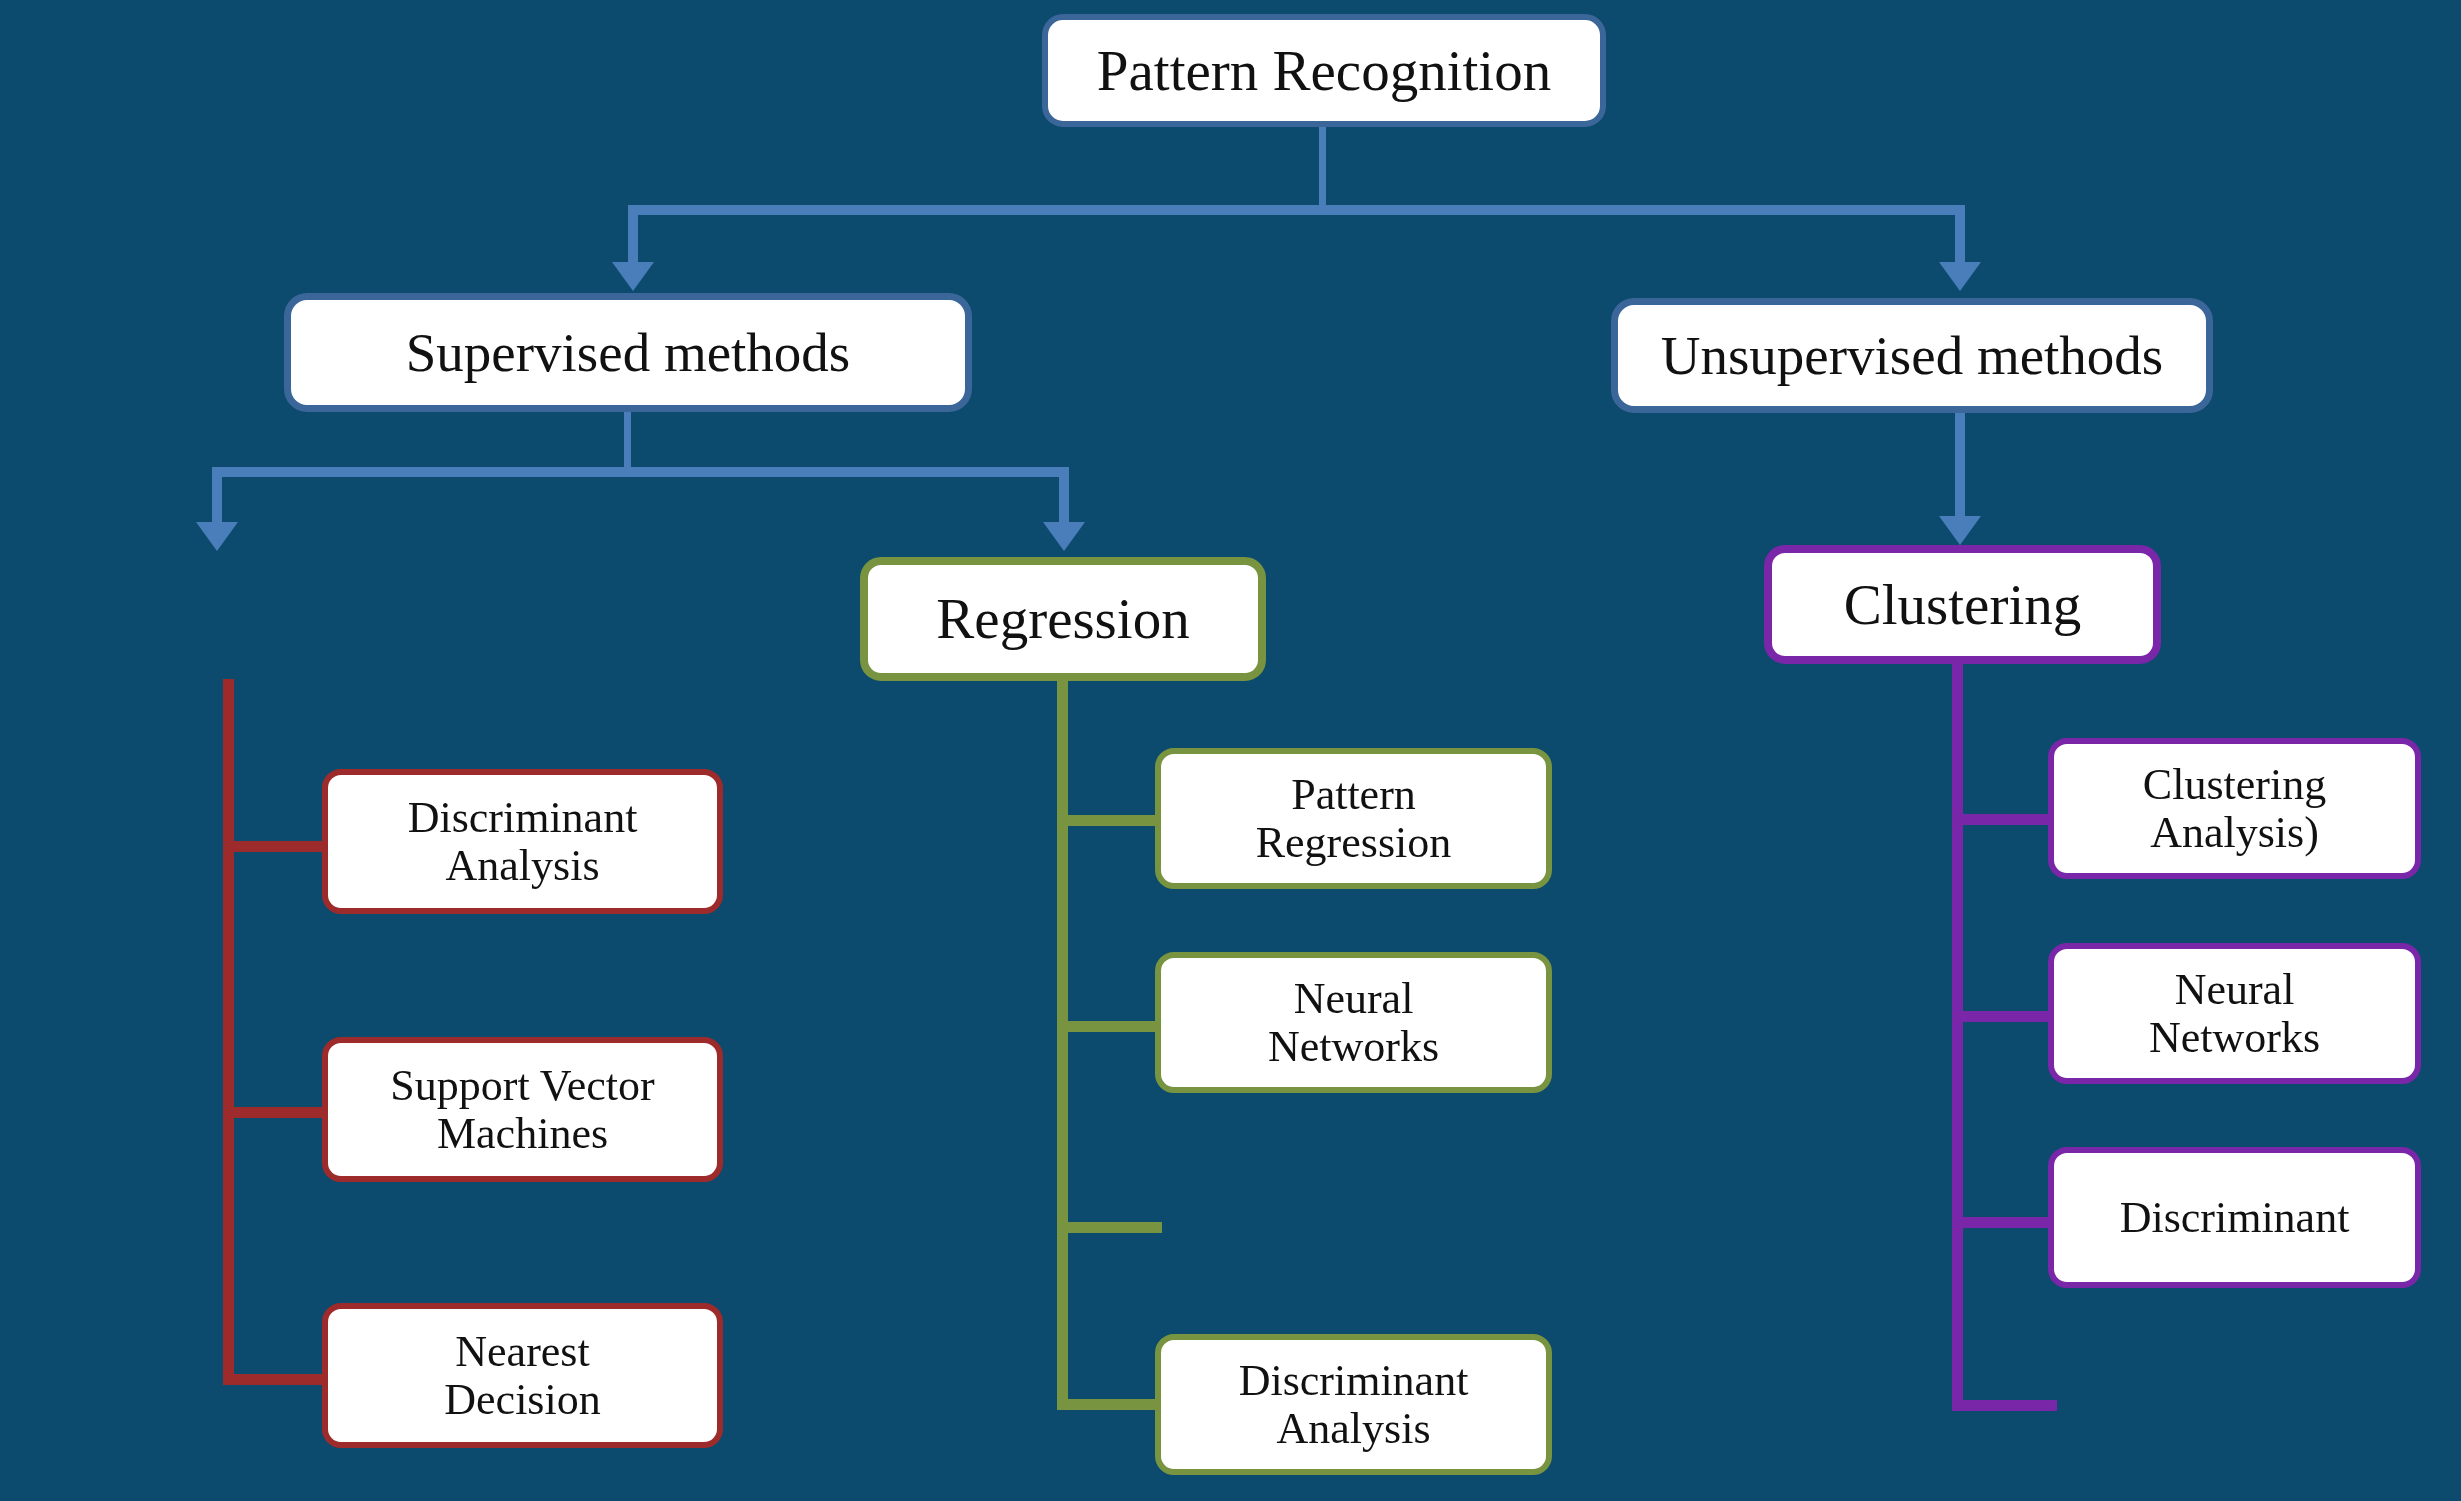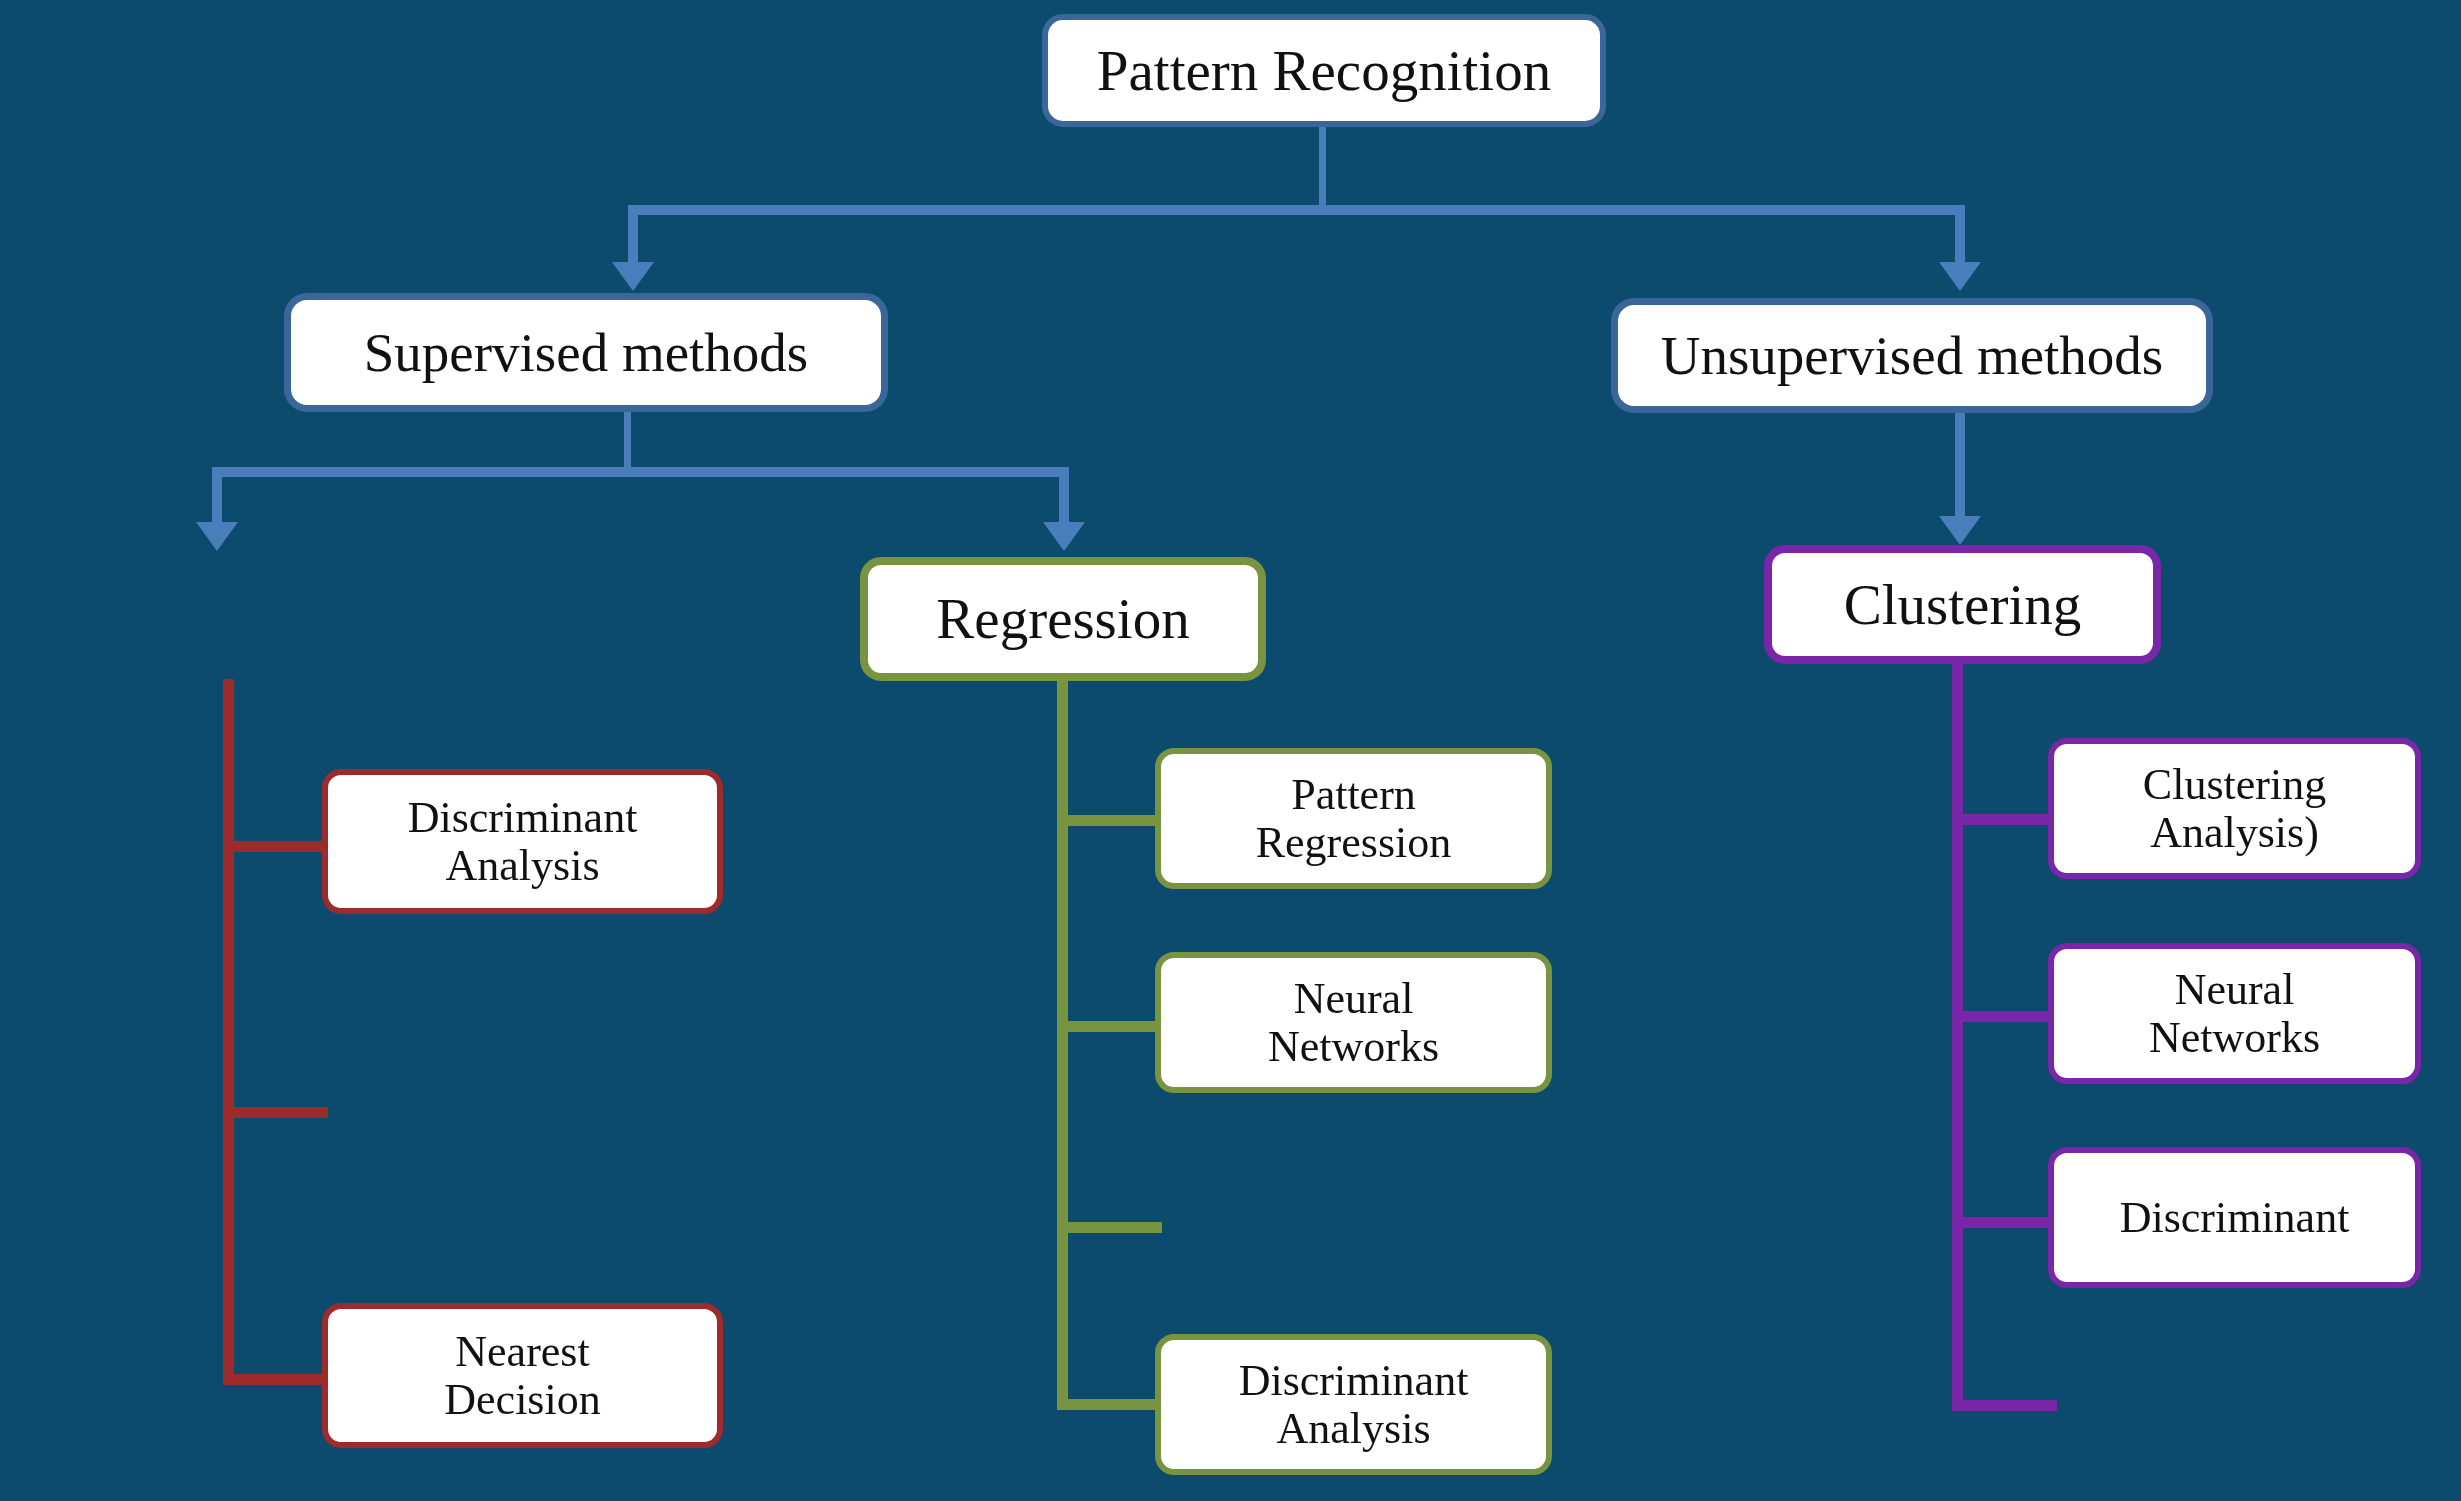--- a/index.html
+++ b/index.html
@@ -78,21 +78,21 @@
     <span class="lbl">Pattern Recognition</span>
   </div>
 
   <div class="vline blue" style="left:1319px; top:127px; width:6.7px; height:80px;"></div>
   <div class="hline blue" style="left:631px; top:205px; width:1332px; height:9.6px;"></div>
   <div class="vline blue" style="left:628px; top:205px; width:9.6px; height:61px;"></div>
   <div class="arrow" style="left:612px; top:262px;"></div>
   <div class="vline blue" style="left:1955px; top:205px; width:9.6px; height:61px;"></div>
   <div class="arrow" style="left:1939px; top:262px;"></div>
 
-  <div class="node tier-two" style="left:284px; top:293px; width:604px; height:119px;justify-content:center;">
+  <div class="node tier-two" style="left:284px; top:293px; width:688px; height:119px;justify-content:center;">
     <span class="lbl">Supervised methods</span>
   </div>
 
   <div class="node tier-two" style="left:1611px; top:298px; width:602px; height:115px;">
     <span class="lbl">Unsupervised methods</span>
   </div>
 
   <div class="vline blue" style="left:624px; top:412px; width:6.7px; height:58px;"></div>
   <div class="hline blue" style="left:215px; top:467px; width:854px; height:9.6px;"></div>
   <div class="vline blue" style="left:212px; top:467px; width:9.6px; height:59px;"></div>
@@ -114,20 +114,24 @@
 
   <div class="vline red" style="left:223px; top:679px; width:10.5px; height:705px;"></div>
 
   <div class="hline red" style="left:223px; top:841px; width:105px; height:10.5px;"></div>
   <div class="hline red" style="left:223px; top:1107px; width:105px; height:10.5px;"></div>
   <div class="hline red" style="left:223px; top:1374px; width:105px; height:10.5px;"></div>
 
   <div class="node tier-leaf c-red" style="left:322px; top:769px; width:401px; height:145px;">
     <span class="lbl">Discriminant
 Analysis</span>
+  </div>
+  <div class="node tier-leaf c-red" style="left:322px; top:1037px; width:401px; height:145px;">
+    <span class="lbl">Support  Vector
+Machines</span>
   </div>
   <div class="node tier-leaf c-red" style="left:322px; top:1303px; width:401px; height:145px;">
     <span class="lbl">Nearest
 Decision</span>
   </div>
 
   <div class="vline green" style="left:1057px; top:679px; width:10.5px; height:731px;"></div>
   <div class="hline green" style="left:1057px; top:815px; width:105px; height:10.5px;"></div>
   <div class="hline green" style="left:1057px; top:1021px; width:105px; height:10.5px;"></div>
   <div class="hline green" style="left:1057px; top:1222px; width:105px; height:10.5px;"></div>

